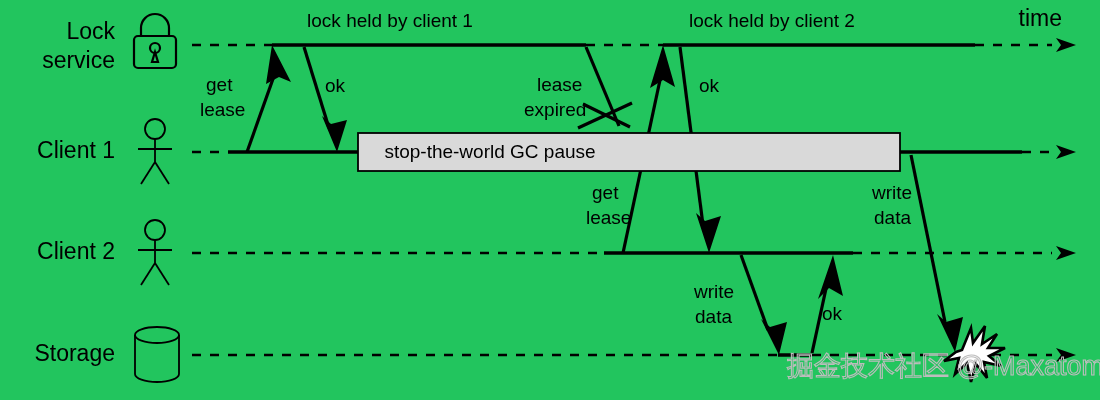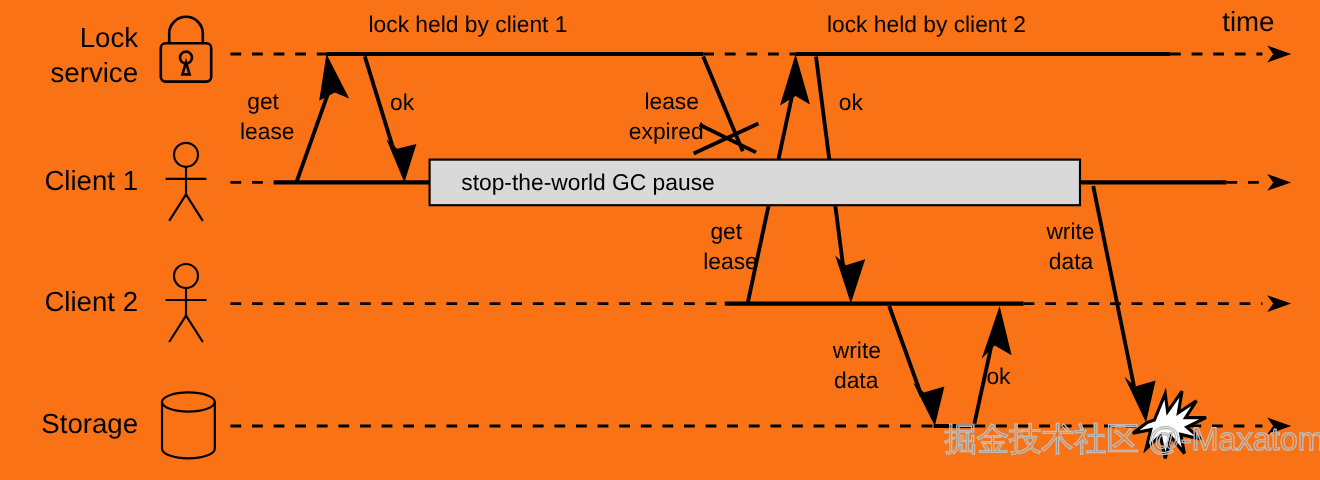--- a/index.html
+++ b/index.html
@@ -4,21 +4,21 @@
 <style>
   html, body {
     margin: 0;
     padding: 0;
     background: #ffffff;
   }
   #diagram-root {
     position: relative;
     width: 1100px;
     height: 400px;
-    background: #f97316;
+    background: #22c55e;
     font-family: "Liberation Sans", sans-serif;
     overflow: hidden;
   }
   #diagram-svg {
     position: absolute;
     top: 0;
     left: 0;
     width: 1100px;
     height: 400px;
   }

